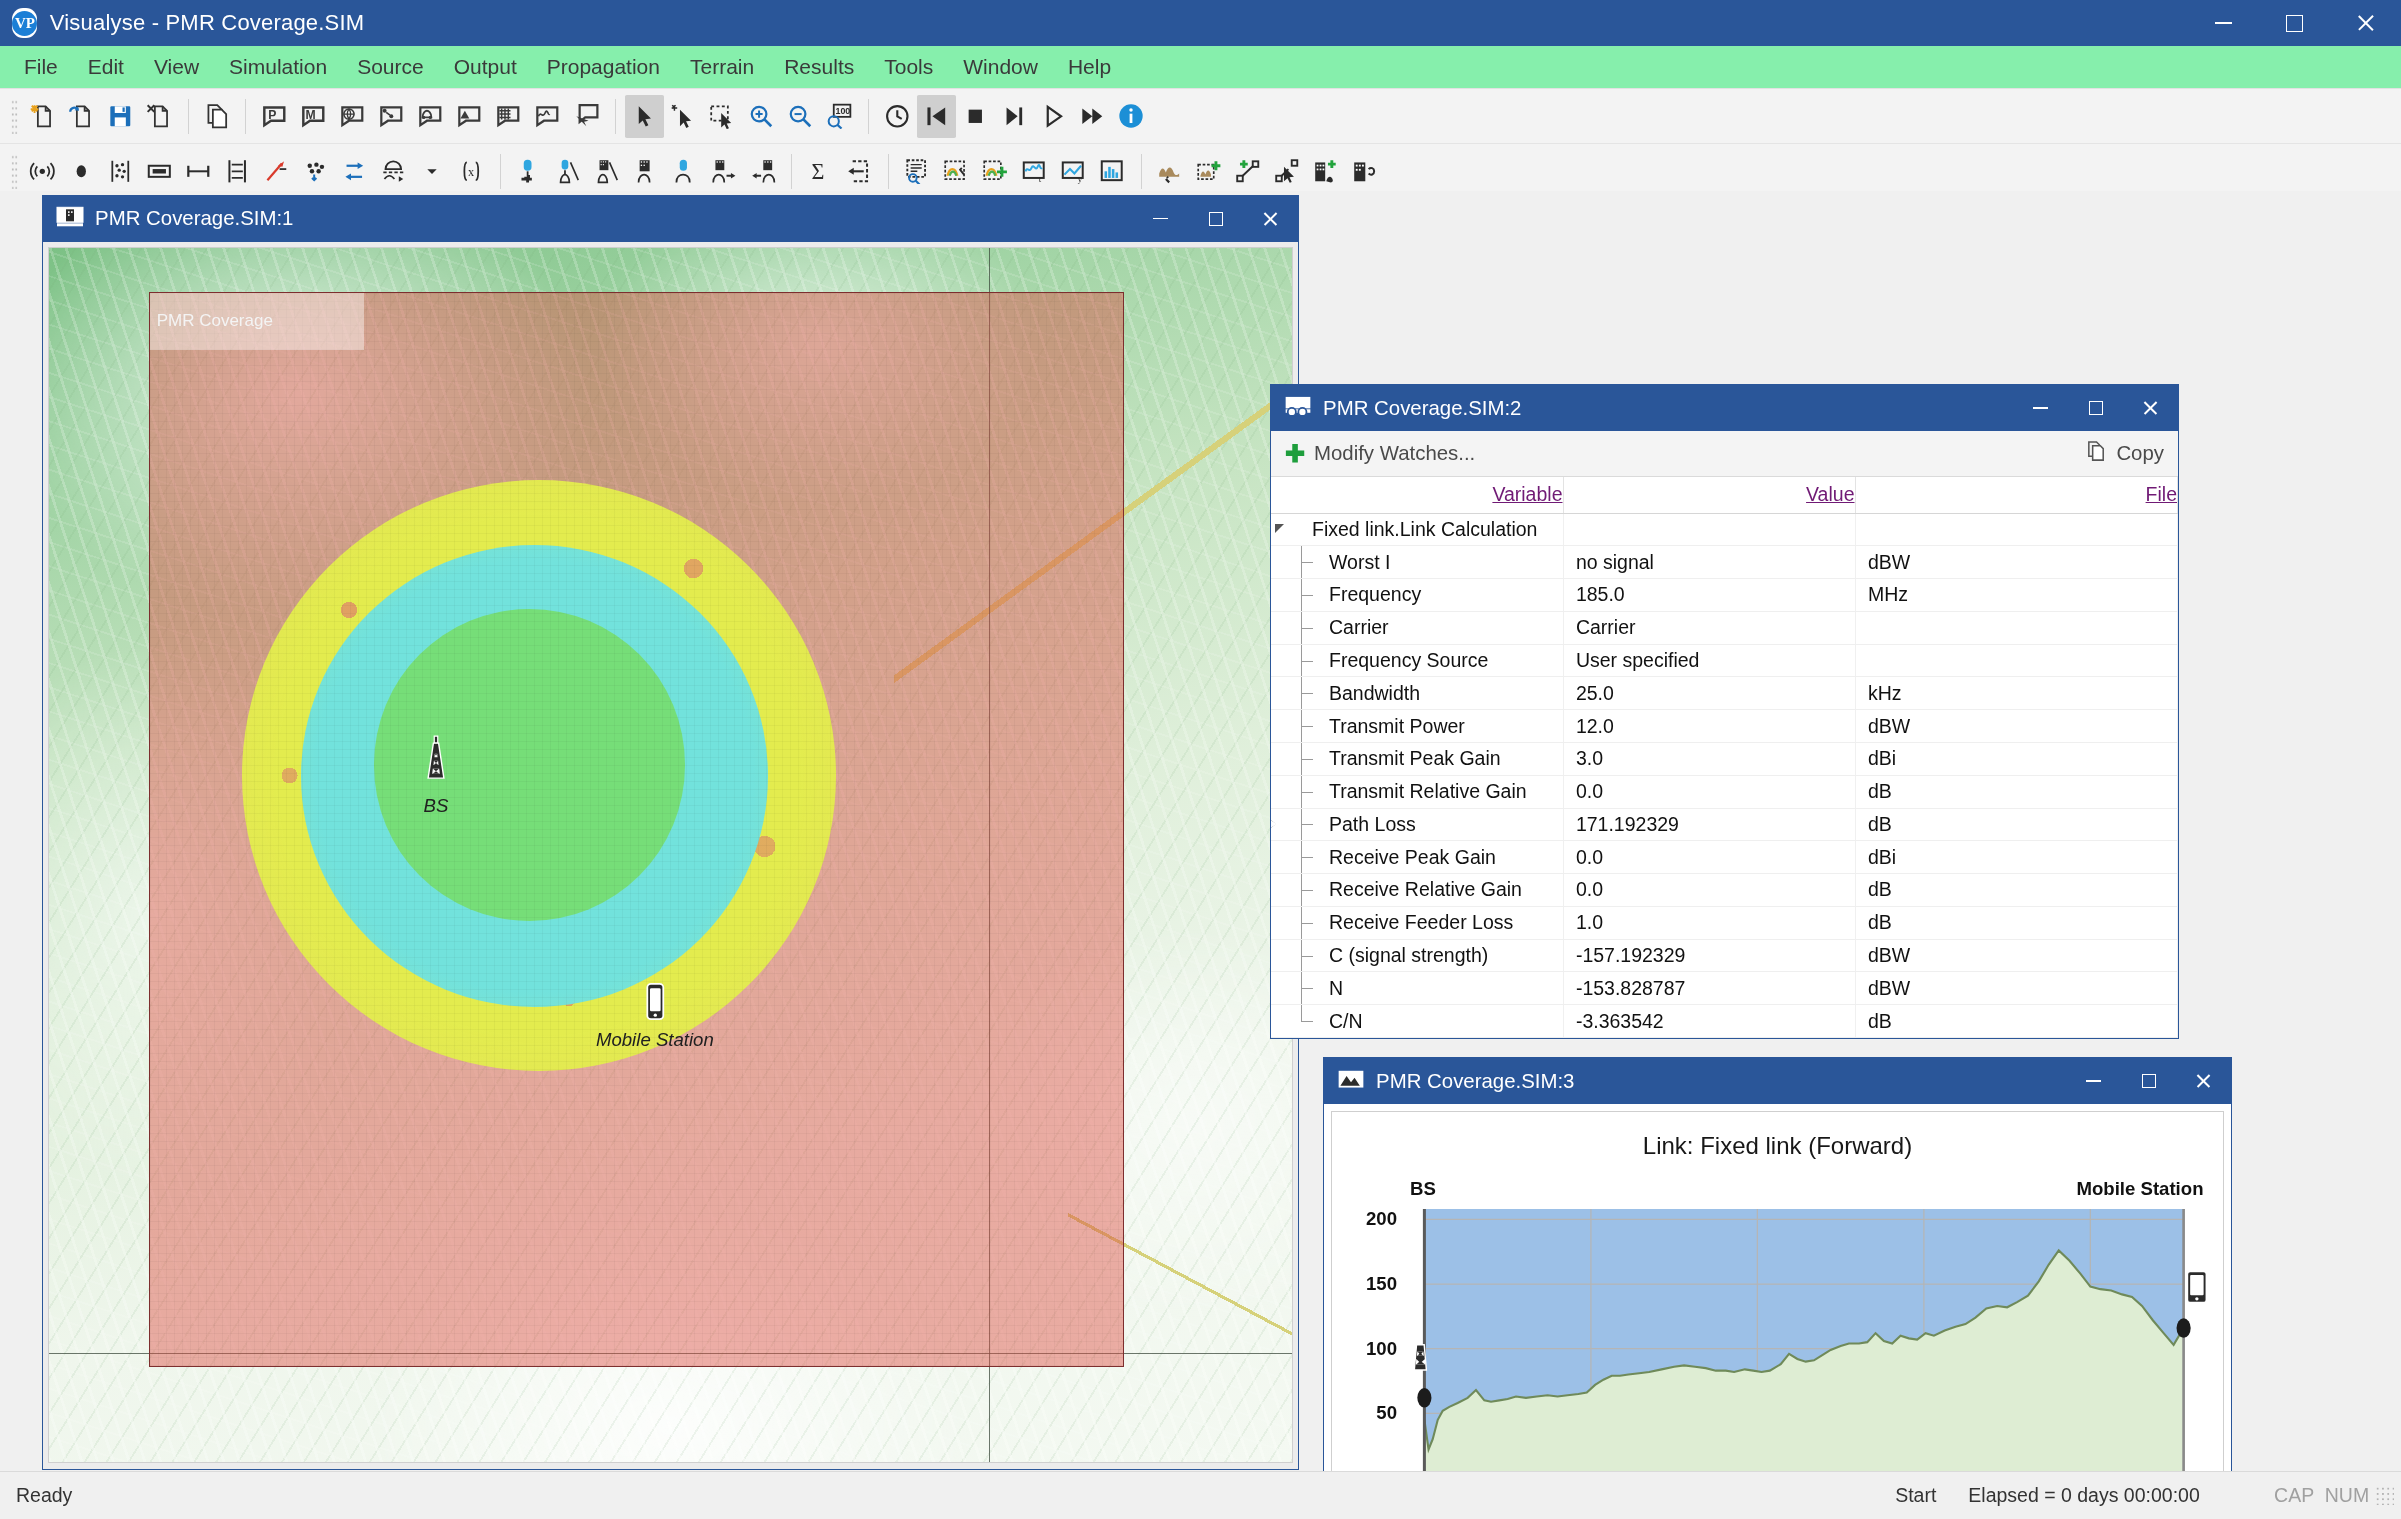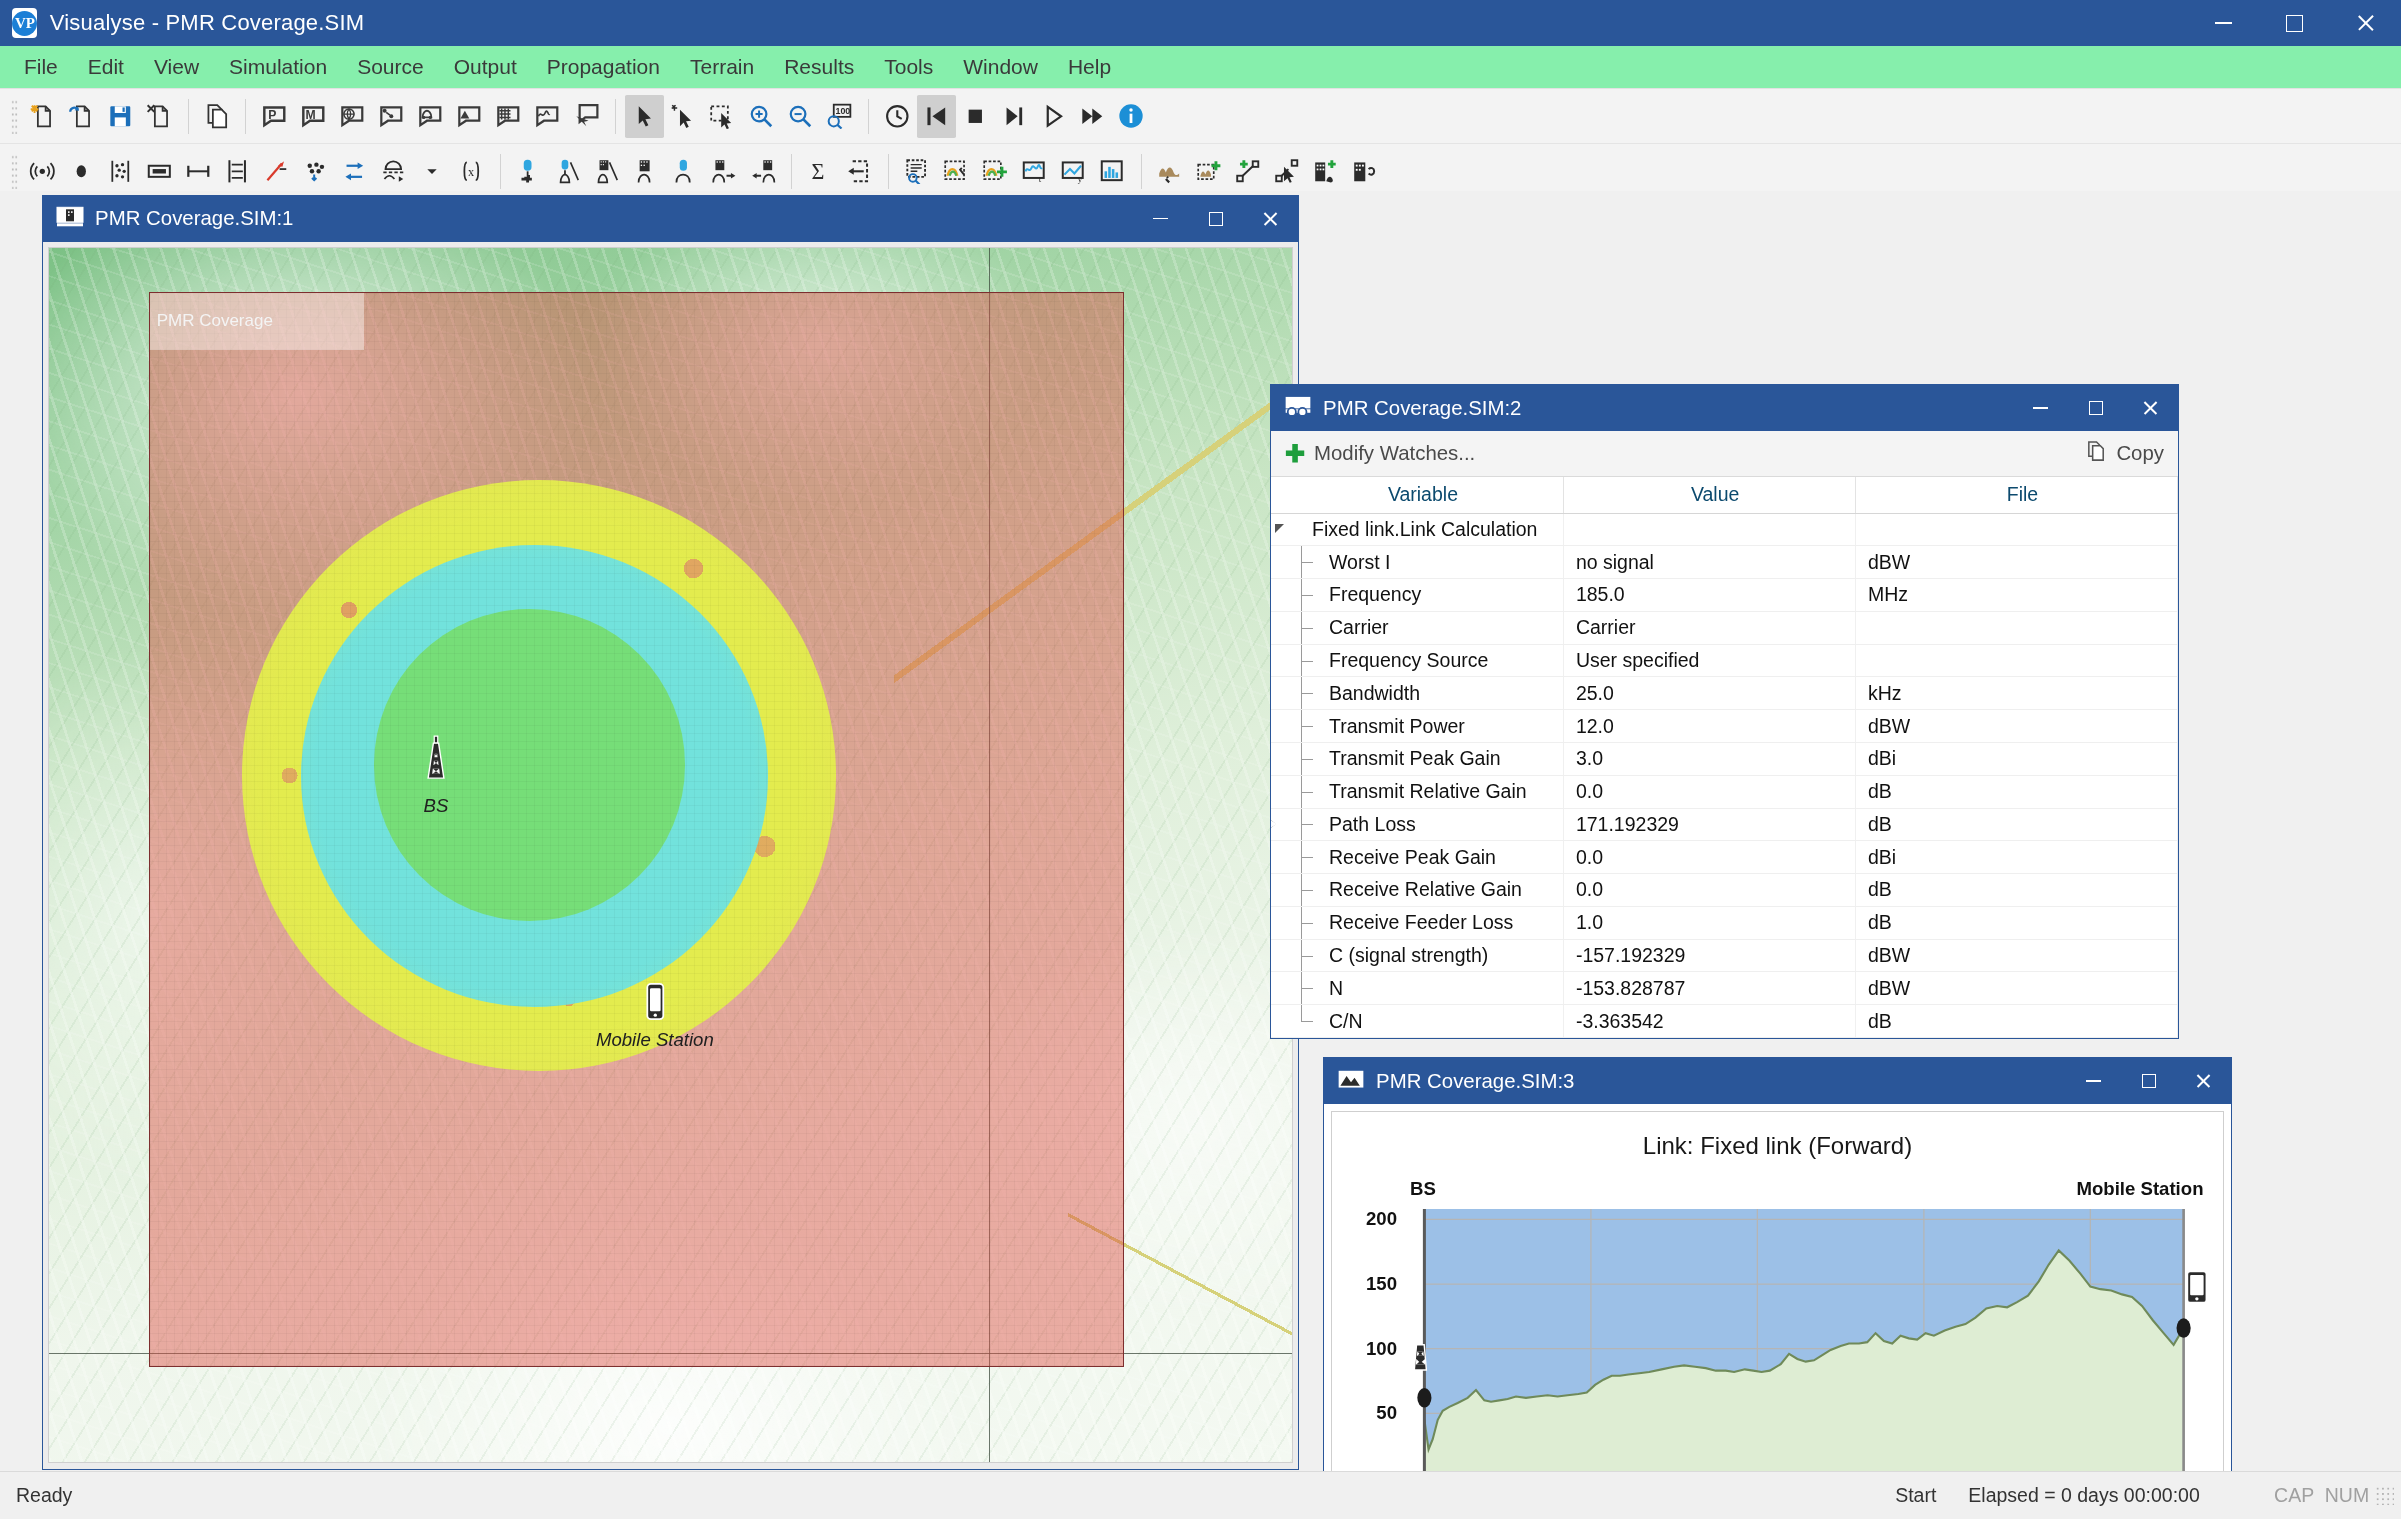--- a/index.html
+++ b/index.html
@@ -11,21 +11,21 @@
     color:#202020;
     -webkit-font-smoothing:antialiased;
   }
 
   
   #titlebar{
     height:46px; background:#2A5699; display:flex; align-items:center;
     position:relative; color:#fff;
   }
   #titlebar .applogo{
-    width:25px;height:30px;margin-left:12.4px;margin-right:12.4px;border-radius:4px;
+    width:25px;height:30px;margin-left:12.4px;margin-right:12.4px;border-radius:11px;
     background:#fff; position:relative; display:flex;align-items:center;justify-content:center;
   }
   #titlebar .applogo .vp{
     width:25px;height:25px;border-radius:50%;
     background:#1C7FD6; color:#fff; font-size:15px; font-weight:bold;
     display:flex;align-items:center;justify-content:center;
     font-family:"Liberation Serif", serif;
   }
   #titlebar .apptitle{ font-size:22px; letter-spacing:0.2px;}
   #winbtns{ position:absolute; right:0; top:0; height:46px; display:flex;}
@@ -143,22 +143,22 @@
   #watchwin{ left:1246px; top:193px; width:909px; height:655px;margin-left:24px; }
   #watchbody{ position:absolute;left:0;top:46px;right:0;bottom:0;background:#fff;
               display:flex;flex-direction:column;}
   #watchtools{ height:50px;background:#F4F4F4;display:flex;align-items:center;
                border-bottom:0.9px solid #DADADA;padding:0 14px;}
   #watchtools .lbtn{ display:flex;align-items:center;gap:8.9px;color:#4a4a4a;font-size:20.4px;}
   #watchtools .sp{ flex:1 1 auto; }
   .plusicon{ color:#1E9E3C;font-size:24px;font-weight:bold;line-height:1;}
   table.watch{ width:100%;border-collapse:collapse;table-layout:fixed;font-size:19.5px;}
   table.watch th{
-     background:#fff;font-weight:normal;text-align:center;padding:6.2px 0 6.2px 12.4px;
-     border-bottom:0.9px solid #D6D6D6;border-right:0.9px solid #E3E3E3;color:#0c4a6e;
+     background:#fff;font-weight:normal;text-align:right;padding:6.2px 0 6.2px 12.4px;
+     border-bottom:0.9px solid #D6D6D6;border-right:0.9px solid #E3E3E3;color:#701a75;text-decoration:underline;
   }
   table.watch td{
      padding:4.4px 0 4.4px 12.4px;border-bottom:0.9px solid #EFEFEF;border-right:0.9px solid #F0F0F0;
      white-space:nowrap;overflow:hidden;color:#111;
   }
   td.vname{ position:relative; }
   td.vname .tree{ position:absolute;left:19.5px;top:0;bottom:0;width:23px; }
   .tr-vert{ position:absolute;left:10.6px;top:0;bottom:0;width:0.9px;background:#9a9a9a;}
   .tr-horiz{ position:absolute;left:10.6px;top:50%;width:12.4px;height:0.9px;background:#9a9a9a;}
   .tri-down{ position:absolute;left:3.5px;top:50%;margin-top:-5.3px;

